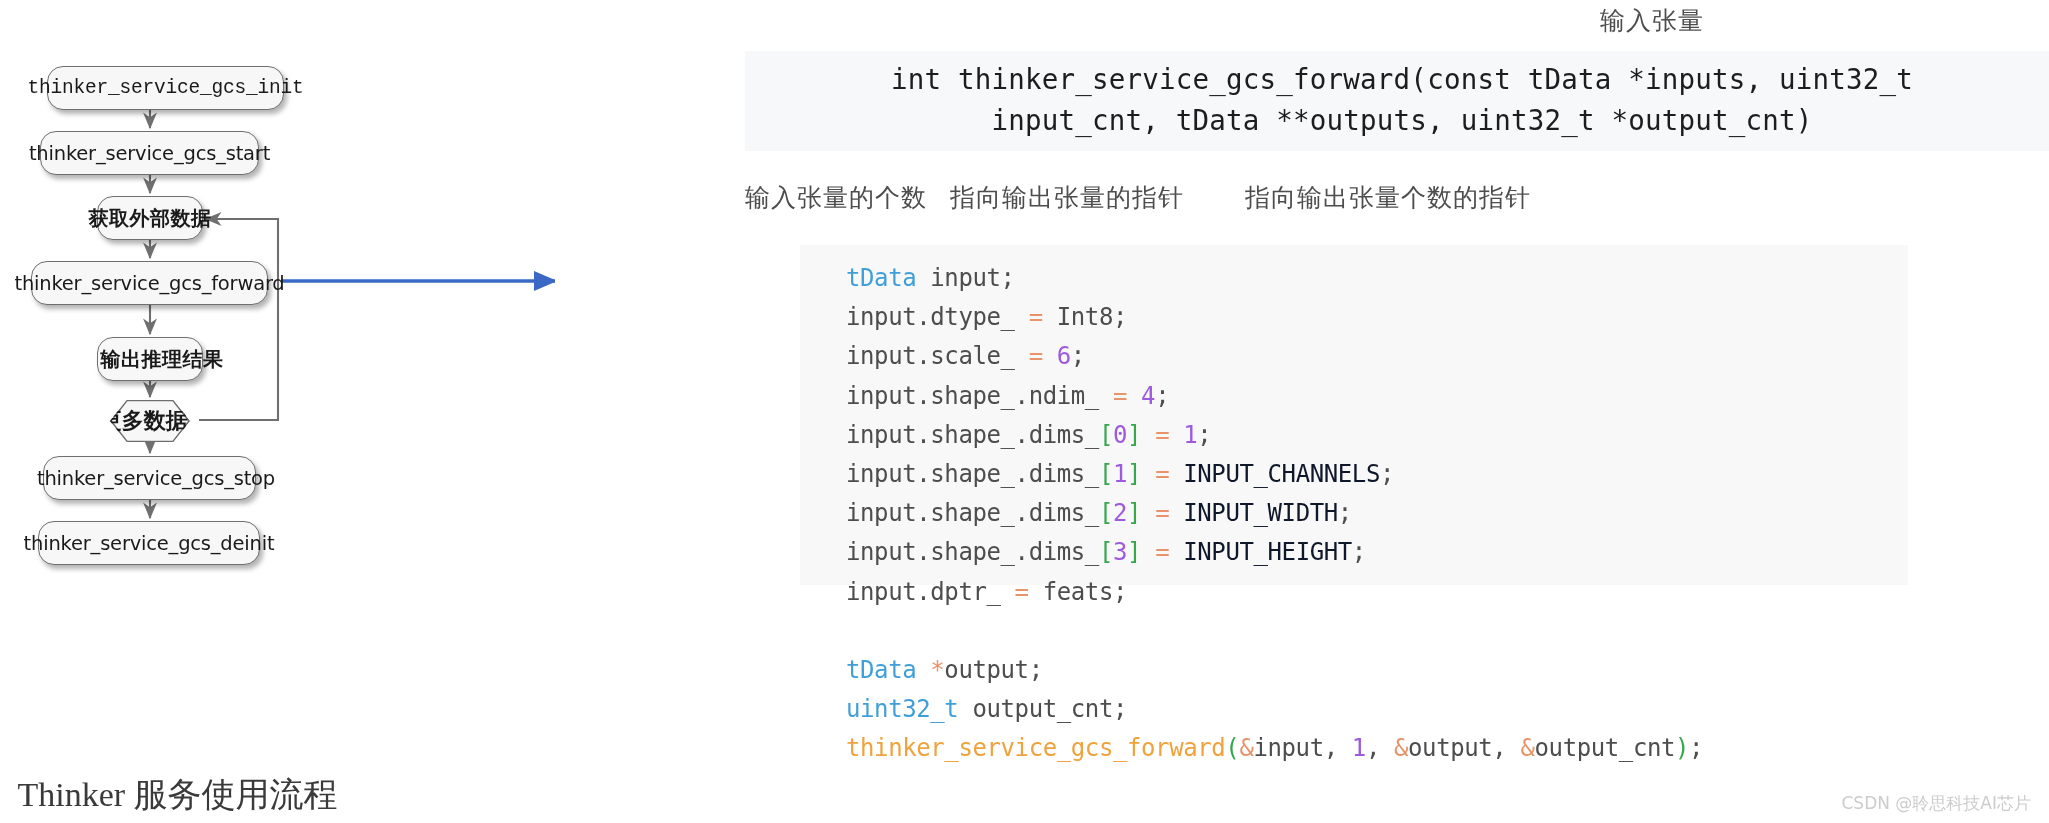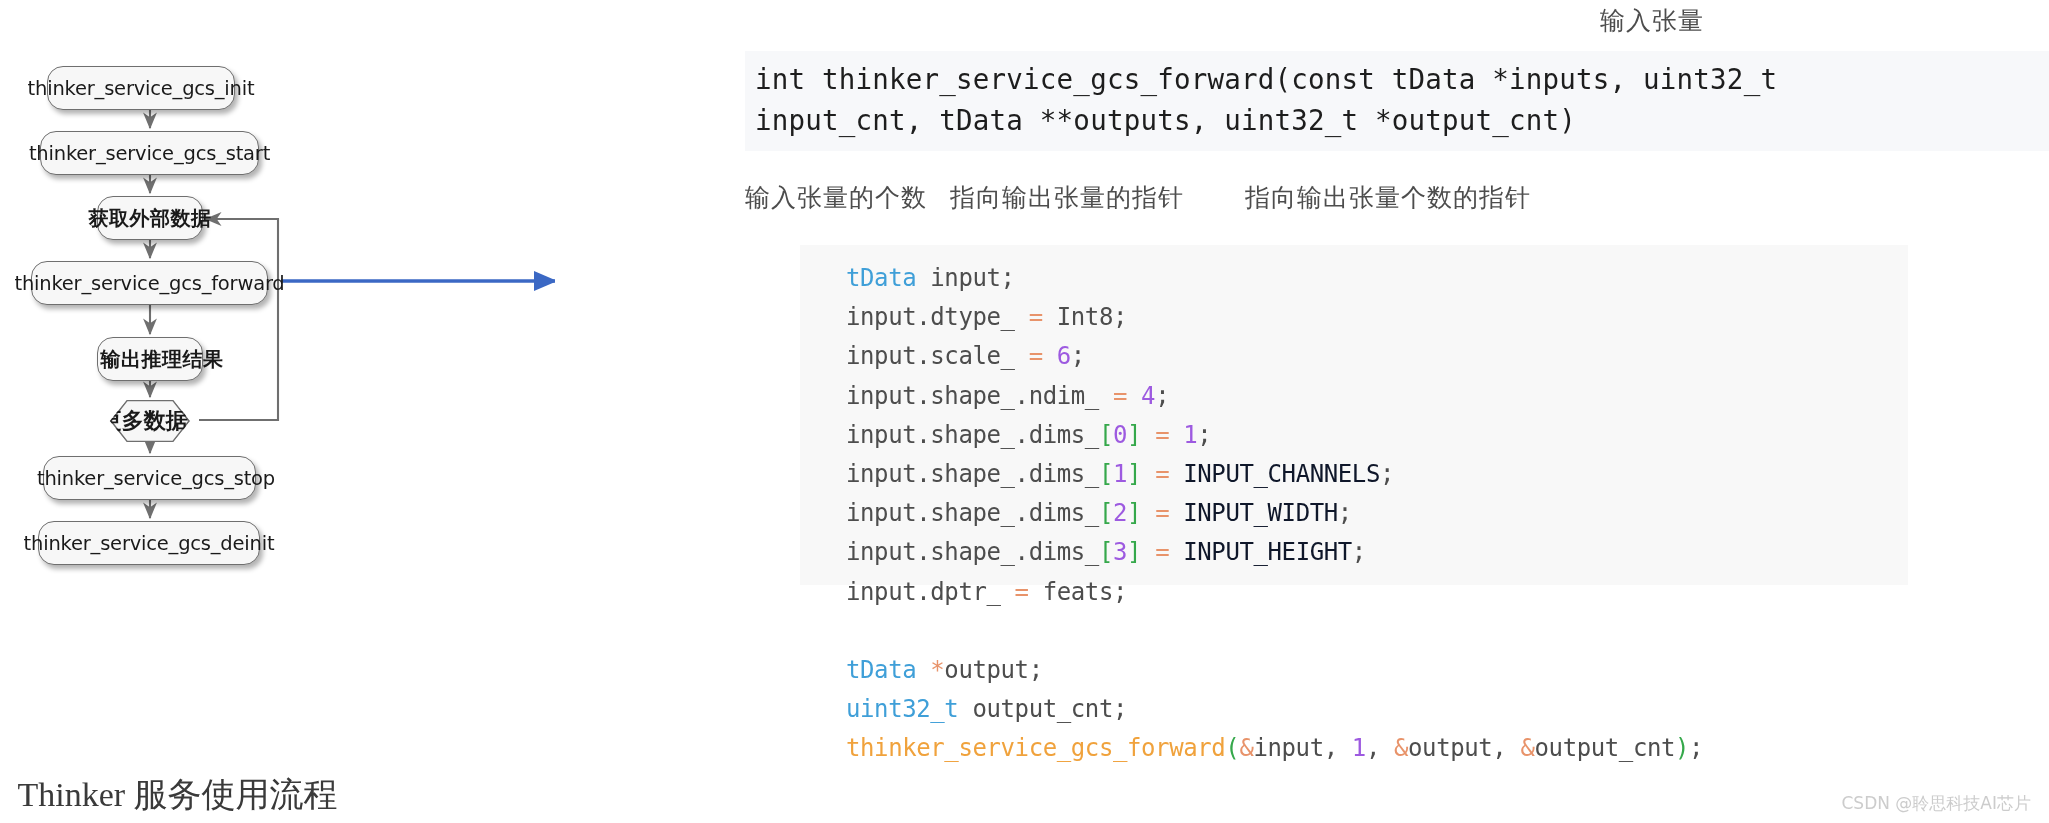--- a/index.html
+++ b/index.html
@@ -98,20 +98,21 @@
     white-space: nowrap;
   }
   #signature-block {
     position: absolute;
     left: 745px;
     top: 51px;
     width: 1304px;
     background: #f7f8fa;
     padding: 8px 0 10px 0;
     box-sizing: border-box;
+    text-align: center;
   }
   #signature-block .sig-line {
     font-family: "DejaVu Sans Mono", monospace;
     font-size: 27.5px;
     line-height: 41px;
     color: #1d1d1d;
     white-space: pre;
     padding-left: 10px;
     letter-spacing: 0.2px;
   }
@@ -199,21 +200,21 @@
         <path d="M150,442 L150,453"></path>
         <path d="M150,500 L150,518"></path>
       </g>
 
       <path d="M199,420 L278,420 L278,219 L206,219" stroke="#6f6f6f" stroke-width="2.1" fill="none" marker-end="url(#arrGray)"></path>
 
       <path d="M281,281 L556,281" stroke="#3b68c4" stroke-width="3.4" fill="none" marker-end="url(#arrBlue)"></path>
     </svg>
 
     <div id="fc-nodes">
-        <div class="fc-node latin" style="left: 47px; top: 66px; width: 188px; height: 44px;">thinker_service_gcs_init</div>
+        <div class="fc-node latin" style="left: 47px; top: 66px; width: 237px; height: 44px; font-family: Liberation Mono, monospace;">thinker_service_gcs_init</div>
         <div class="fc-node latin" style="left: 40px; top: 131px; width: 219px; height: 44px;">thinker_service_gcs_start</div>
         <div class="fc-node cjk" style="left: 97px; top: 196px; width: 106px; height: 44px;">获取外部数据</div>
         <div class="fc-node latin" style="left: 31px; top: 261px; width: 237px; height: 44px;">thinker_service_gcs_forward</div>
         <div class="fc-node cjk" style="left: 97px; top: 337px; width: 106px; height: 44px; padding-left: 24px;">输出推理结果</div>
         <div class="fc-diamond" style="left: 101px; top: 400px; width: 98px; height: 42px;">
           <span>更多数据?</span>
         </div>
         <div class="fc-node latin" style="left: 43px; top: 456px; width: 213px; height: 44px; padding-left: 13px;">thinker_service_gcs_stop</div>
         <div class="fc-node latin" style="left: 38px; top: 521px; width: 222px; height: 44px;">thinker_service_gcs_deinit</div>
       </div>

